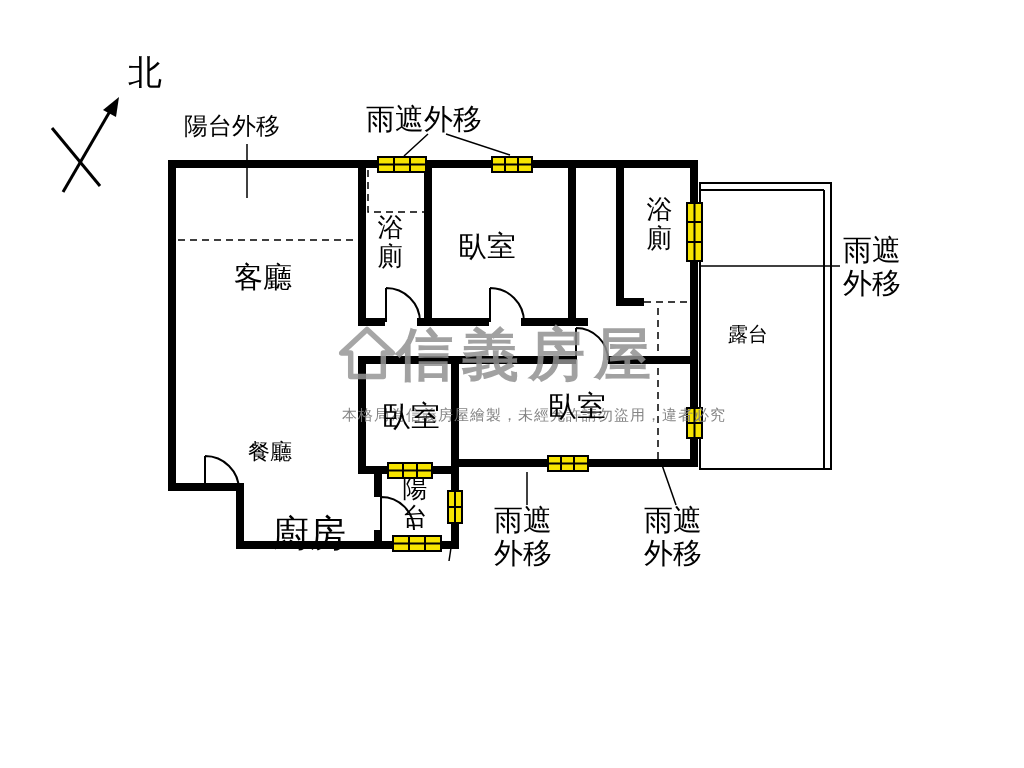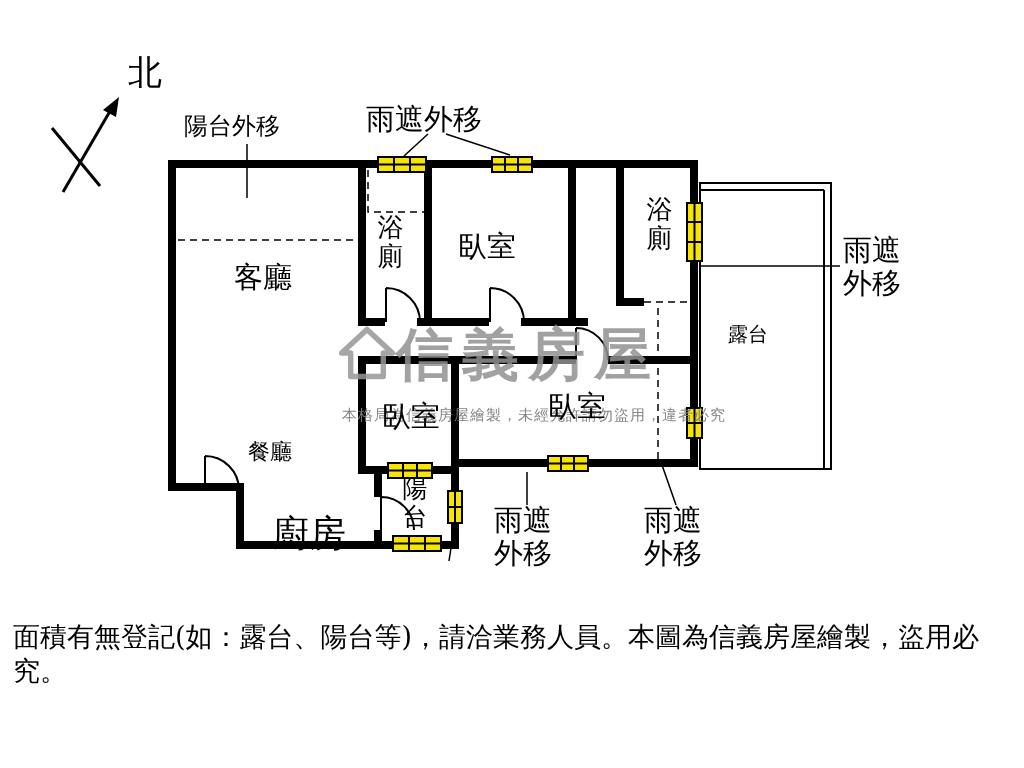--- a/index.html
+++ b/index.html
@@ -122,16 +122,15 @@
   <div class="lbl" style="left:458px;top:227px;font-size:29px;">臥室</div>
   <div class="lbl vert" style="left:645px;top:195px;width:29px;font-size:26px;">浴廁</div>
   <div class="lbl" style="left:728px;top:321px;font-size:20px;">露台</div>
   <div class="lbl" style="left:382px;top:397px;font-size:29px;">臥室</div>
   <div class="lbl" style="left:548px;top:387px;font-size:29px;">臥室</div>
   <div class="lbl" style="left:248px;top:437px;font-size:22px;">餐廳</div>
   <div class="lbl" style="left:272px;top:509px;font-size:37px;">廚房</div>
   <div class="lbl vert" style="left:401px;top:475px;width:28px;font-size:25px;">陽台</div>
 
   <div class="disclaimer">
-    <div>面積有無登記(如：露台、陽台等)，請洽業務人員。本圖為信義房屋繪製，盜用必究。</div>
   </div>
 
 </div>
 
 </body></html>

